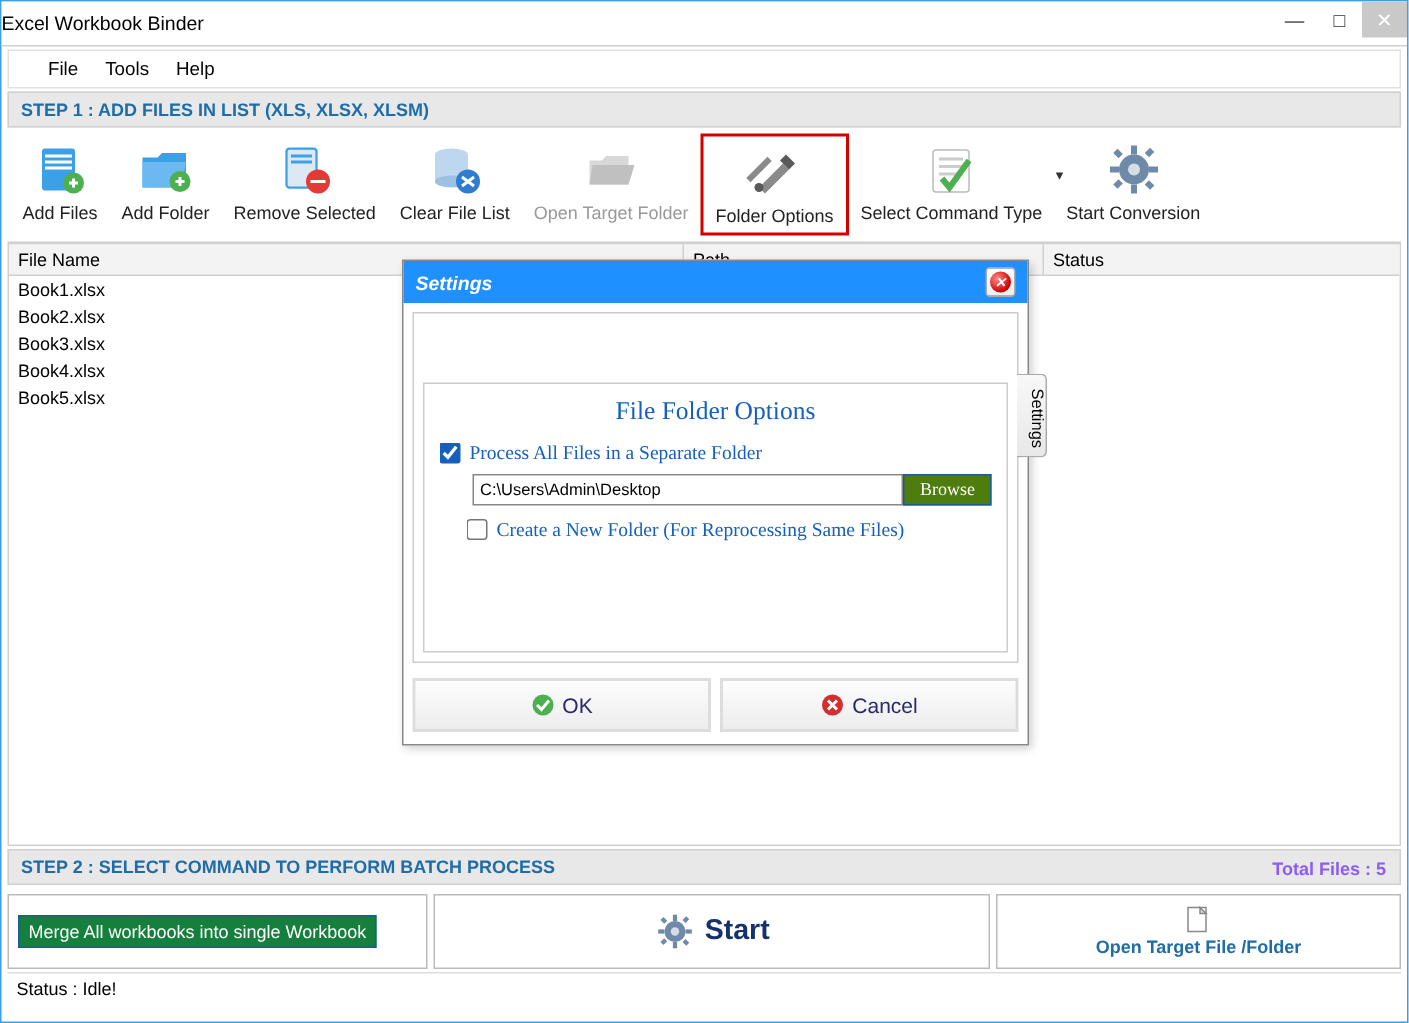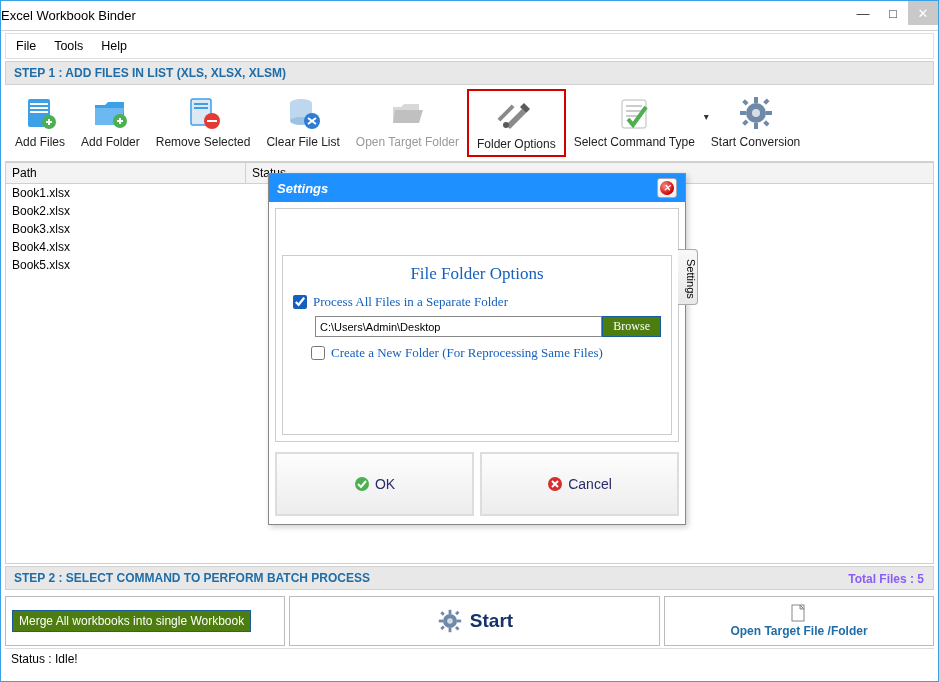--- a/index.html
+++ b/index.html
@@ -43,21 +43,21 @@
   color: #333;
 }
 .titlebar .controls .ctl.close {
   background: #c9c9c9;
   color: #fff;
 }
 .menubar {
   height: 26px;
   display: flex;
   align-items: center;
-  padding: 0 10px;
+  padding: 0 26px;
   gap: 18px;
   border: 1px solid #e0e0e0;
   margin: 2px 4px 0 4px;
   font-size: 12.5px;
   color: #000;
 }
 .section-header {
   background: #e8e8e8;
   color: #1f6da8;
   font-weight: bold;
@@ -235,21 +235,21 @@
 }
 .dialog-buttons {
   display: flex;
   gap: 6px;
   padding: 4px 6px 8px 6px;
 }
 .dlg-btn {
   flex: 1;
   border: 2px solid #ddd;
   background: linear-gradient(#fdfdfd,#ededed);
-  padding: 22px;
+  padding: 8px;
   display: flex;
   align-items: center;
   justify-content: center;
   gap: 5px;
   font-size: 14px;
   color: #2a2a6a;
 }
 .total-row {
   display: flex;
   justify-content: flex-end;
@@ -266,21 +266,21 @@
   height: 50px;
 }
 .merge-box {
   border: 1px solid #bbb;
   padding: 6px;
   display: flex;
   align-items: center;
   width: 280px;
 }
 .merge-label {
-  background: #4d7c0f;
+  background: #15803d;
   color: #fff;
   padding: 3px 6px;
   border: 1px solid #1a5a9e;
   font-size: 12px;
 }
 .start-box {
   flex: 1;
   border: 1px solid #bbb;
   display: flex;
   align-items: center;
@@ -430,20 +430,21 @@
             <rect x="7" y="28" width="5" height="4" transform="rotate(-45 9 30)"></rect>
           </g>
         </svg>
     </div>
     <span>Start Conversion</span>
   </div>
 </div>
 
 <div class="table-area">
   <div class="table-head">
+    <div class="col-name">File Name</div>
     <div class="col-path">Path</div>
     <div class="col-status">Status</div>
   </div>
   <div class="table-row">
       <div class="col-name">Book1.xlsx</div>
     </div>
   <div class="table-row">
       <div class="col-name">Book2.xlsx</div>
     </div>
   <div class="table-row">

